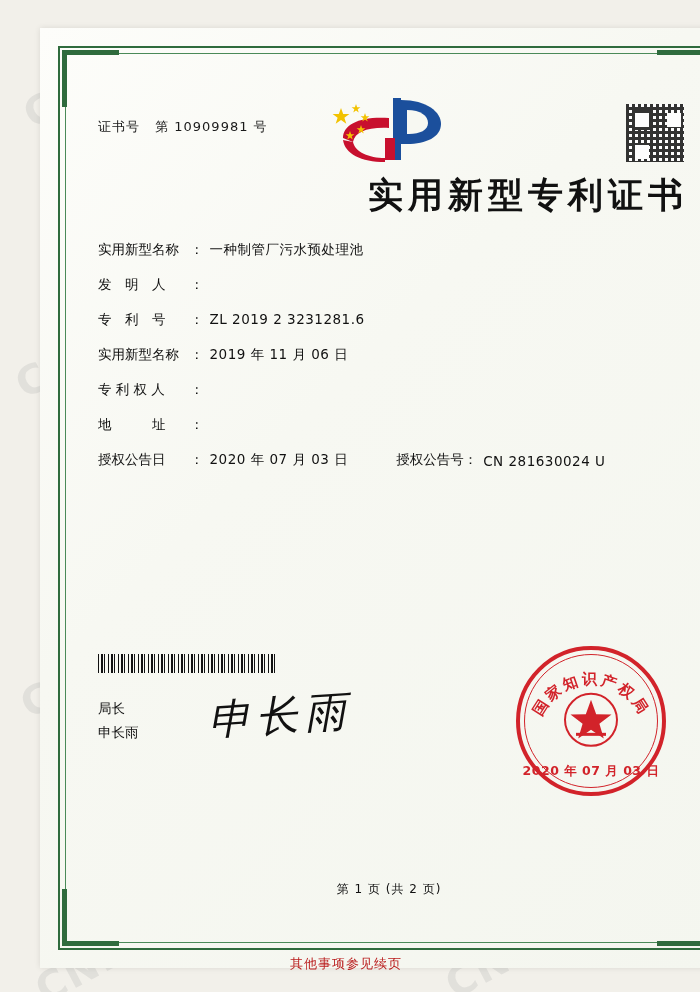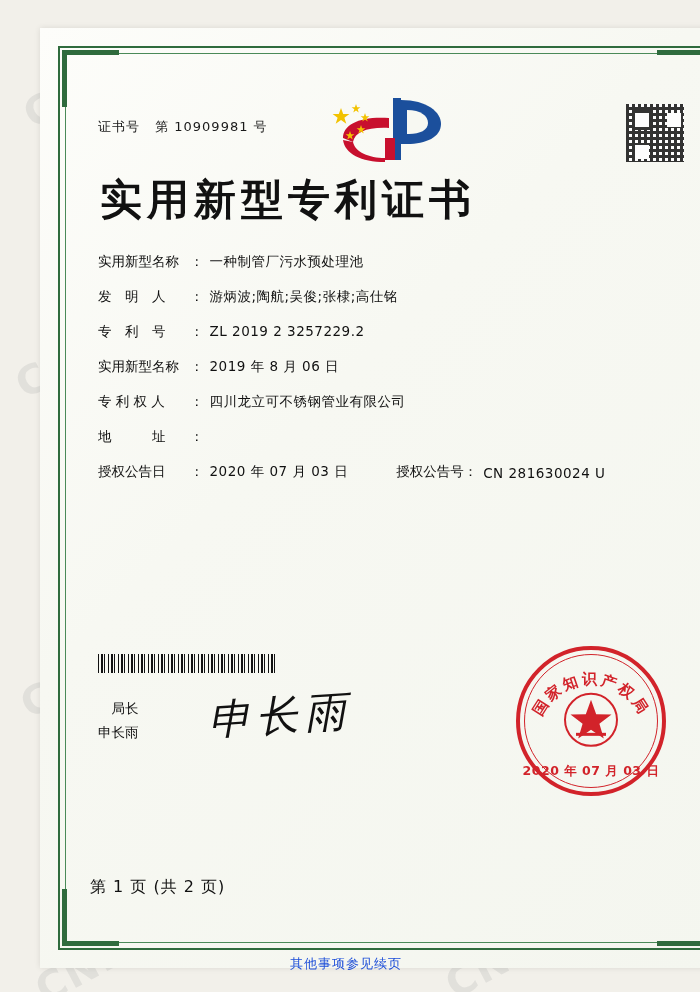--- a/index.html
+++ b/index.html
@@ -113,44 +113,43 @@
     left: 50%;
     top: 18px;
     transform: translateX(-50%);
     width: 130px;
     height: 72px;
   }
 
   
   .cert-title {
     position: absolute;
-    left: 12px; right: 0;
+    left: 0; right: 0;
     top: 96px;
-    text-align: left;
-    font-size: 42px;
+    text-align: right;
+    font-size: 35px;
     font-weight: bold;
     letter-spacing: 5px;
     color: #111;
     font-family: "DejaVu Sans", "Liberation Sans", sans-serif;
   }
 
   
   .fields {
     position: absolute;
     left: 10px;
     right: 10px;
     top: 165px;
   }
   .row {
     display: flex;
     align-items: baseline;
     margin-bottom: 17px;
     font-size: 13.5px;
     color: #111;
-    margin-top: 12px;
   }
   .row .lbl {
     width: 92px;
     flex: none;
     letter-spacing: 0px;
     white-space: nowrap;
   }
   .row .colon {
     flex: none;
     padding: 0 6px 0 0;
@@ -203,21 +202,20 @@
   }
 
   
   .sig-label {
     position: absolute;
     left: 10px;
     top: 620px;
     font-size: 13.5px;
     line-height: 24px;
     color: #111;
-    text-align: right;
   }
   .signature {
     position: absolute;
     left: 120px;
     top: 612px;
     font-size: 42px;
     font-family: "DejaVu Serif", "Liberation Serif", serif;
     font-style: italic;
     color: #111;
     letter-spacing: 6px;
@@ -276,32 +274,33 @@
     font-size: 12.5px;
     font-weight: bold;
     letter-spacing: 0.5px;
   }
 
   
   .page-no {
     position: absolute;
     left: 2px; right: 0;
     bottom: 22px;
-    font-size: 16px;
+    text-align: center;
+    font-size: 12px;
     color: #111;
     letter-spacing: 1px;
   }
   .footnote-outside {
     position: absolute;
     left: 0;
     right: 8px;
     top: 955px;
     text-align: center;
     font-size: 13px;
-    color: #1d4ed8;
+    color: #b91c1c;
     letter-spacing: 1px;
     z-index: 3;
   }
 </style>
 </head>
 <body>
 
 <div class="watermark-layer" id="wm-layer">
     <div class="wm" style="left: 18px; top: 60px; font-size: 40px; transform: rotate(-28deg);">CNIPA</div>
     <div class="wm" style="left: 215px; top: 160px; font-size: 40px; transform: rotate(-28deg);">CNIPA</div>
@@ -357,39 +356,37 @@
 
       <div class="row">
         <span class="lbl">实用新型名称</span>
         <span class="colon">：</span>
         <span class="val">一种制管厂污水预处理池</span>
       </div>
 
       <div class="row">
         <span class="lbl">发　明　人</span>
         <span class="colon">：</span>
-        <span class="val">游炳波;陶航;吴俊;张棣;高仕铭</span>
       </div>
 
       <div class="row">
         <span class="lbl">专　利　号</span>
         <span class="colon">：</span>
-        <span class="val">ZL 2019 2 3257229.2</span>
+        <span class="val">ZL 2019 2 3231281.6</span>
       </div>
 
       <div class="row">
         <span class="lbl">实用新型名称</span>
         <span class="colon">：</span>
-        <span class="val">2019 年 8 月 06 日</span>
+        <span class="val">2019 年 11 月 06 日</span>
       </div>
 
       <div class="row">
         <span class="lbl">专 利 权 人</span>
         <span class="colon">：</span>
-        <span class="val">四川龙立可不锈钢管业有限公司</span>
       </div>
 
       <div class="row">
         <span class="lbl">地　　　址</span>
         <span class="colon">：</span>
       </div>
 
       <div class="row double" style="">
         <span class="lbl">授权公告日</span>
         <span class="colon">：</span>

